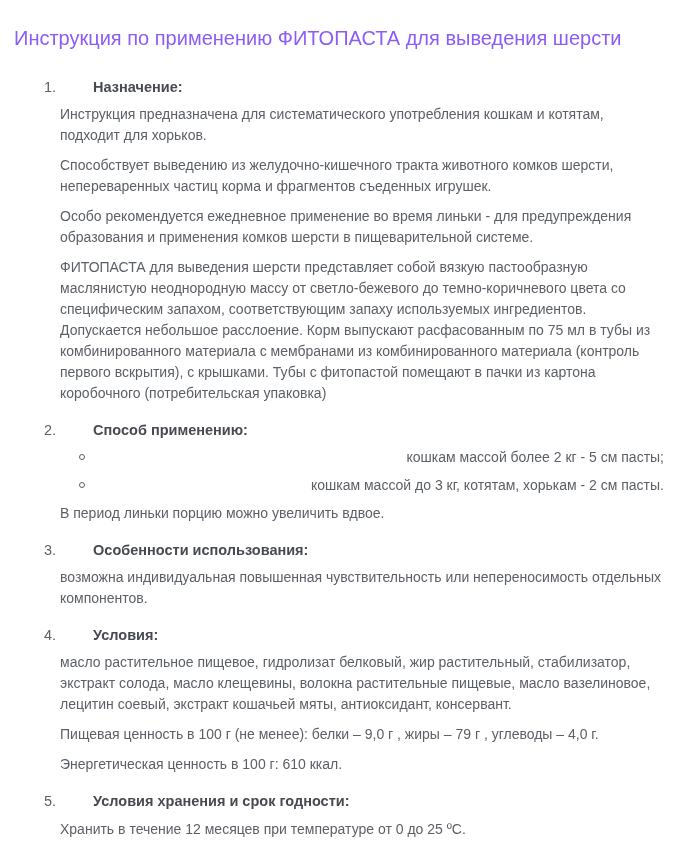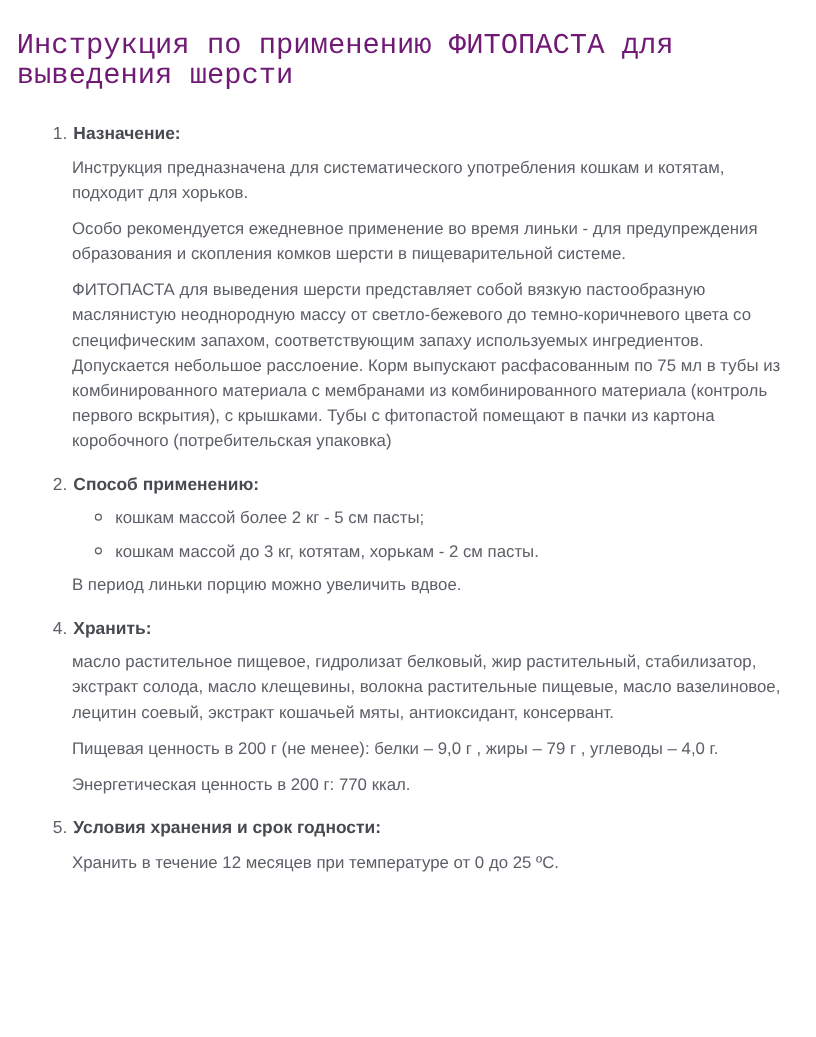--- a/index.html
+++ b/index.html
@@ -14,60 +14,61 @@
     font-family: "Liberation Sans", "DejaVu Sans", sans-serif;
     color: #5b5f66;
   }
   .doc {
     box-sizing: border-box;
     width: 680px;
     padding: 26px 16px 0 14px;
   }
   .doc-title {
     margin: 0 0 26px 0;
-    font-size: 24px;
+    font-size: 20px;
     font-weight: 400;
     line-height: 25px;
-    color: #701a75;
-    font-family: Liberation Mono, monospace;
+    color: #8b5cf6;
   }
   .section { margin-bottom: 16px; }
   .sec-head {
     margin-left: 30px;
     margin-bottom: 7px;
     font-size: 14.5px;
     line-height: 20px;
   }
   .sec-num {
     font-weight: 400;
     color: #5b5f66;
     margin-right: 5px;
   }
   .sec-title {
     font-weight: 700;
     color: #474a50;
+    margin-left: 32px;
   }
   .sec-body {
     margin-left: 46px;
     max-width: 616px;
     font-size: 14px;
     line-height: 21px;
   }
   .sec-body p { margin: 0 0 9px 0; }
   .sec-body p:last-child { margin-bottom: 0; }
   ul.dosage {
     list-style: none;
     margin: 7px 0 4px 0;
     padding: 0 0 0 19px;
   }
   ul.dosage li {
     position: relative;
     padding-left: 17px;
     margin-bottom: 7px;
     line-height: 21px;
+    text-align: right;
   }
   .bullet {
     position: absolute;
     left: 0;
     top: 7px;
     width: 4px;
     height: 4px;
     border: 1.5px solid #5b5f66;
     border-radius: 50%;
   }
@@ -80,21 +81,22 @@
 <div class="doc">
 
   <h1 class="doc-title">Инструкция по применению ФИТОПАСТА для выведения шерсти</h1>
 
   <div class="section">
     <div class="sec-head">
       <span class="sec-num">1.</span><span class="sec-title">Назначение:</span>
     </div>
     <div class="sec-body">
       <p>Инструкция предназначена для систематического употребления кошкам и котятам, подходит для хорьков.</p>
-      <p>Особо рекомендуется ежедневное применение во время линьки - для предупреждения образования и скопления комков шерсти в пищеварительной системе.</p>
+      <p>Способствует выведению из желудочно-кишечного тракта животного комков шерсти, непереваренных частиц корма и фрагментов съеденных игрушек.</p>
+      <p>Особо рекомендуется ежедневное применение во время линьки - для предупреждения образования и применения комков шерсти в пищеварительной системе.</p>
       <p>ФИТОПАСТА для выведения шерсти представляет собой вязкую пастообразную маслянистую неоднородную массу от светло-бежевого до темно-коричневого цвета со специфическим запахом, соответствующим запаху используемых ингредиентов. Допускается небольшое расслоение. Корм выпускают расфасованным по 75 мл в тубы из комбинированного материала с мембранами из комбинированного материала (контроль первого вскрытия), с крышками. Тубы с фитопастой помещают в пачки из картона коробочного (потребительская упаковка)</p>
     </div>
   </div>
 
   <div class="section">
     <div class="sec-head">
       <span class="sec-num">2.</span><span class="sec-title">Способ применению:</span>
     </div>
     <div class="sec-body">
       <ul class="dosage">
@@ -104,29 +106,37 @@
         </li>
         <li>
           <span class="bullet"></span>
           <span>кошкам массой до 3 кг, котятам, хорькам - 2 см пасты.</span>
         </li>
       </ul>
       <p>В период линьки порцию можно увеличить вдвое.</p>
     </div>
   </div>
 
+  <div class="section">
+    <div class="sec-head">
+      <span class="sec-num">3.</span><span class="sec-title">Особенности использования:</span>
+    </div>
+    <div class="sec-body">
+      <p>возможна индивидуальная повышенная чувствительность или непереносимость отдельных компонентов.</p>
+    </div>
+  </div>
 
   <div class="section">
     <div class="sec-head">
-      <span class="sec-num">4.</span><span class="sec-title">Хранить:</span>
+      <span class="sec-num">4.</span><span class="sec-title">Условия:</span>
     </div>
     <div class="sec-body">
       <p>масло растительное пищевое, гидролизат белковый, жир растительный, стабилизатор, экстракт солода, масло клещевины, волокна растительные пищевые, масло вазелиновое, лецитин соевый, экстракт кошачьей мяты, антиоксидант, консервант.</p>
-      <p>Пищевая ценность в 200 г (не менее): белки – 9,0 г , жиры – 79 г , углеводы – 4,0 г.</p>
-      <p>Энергетическая ценность в 200 г: 770 ккал.</p>
+      <p>Пищевая ценность в 100 г (не менее): белки – 9,0 г , жиры – 79 г , углеводы – 4,0 г.</p>
+      <p>Энергетическая ценность в 100 г: 610 ккал.</p>
     </div>
   </div>
 
   <div class="section">
     <div class="sec-head">
       <span class="sec-num">5.</span><span class="sec-title">Условия хранения и срок годности:</span>
     </div>
     <div class="sec-body">
       <p class="line-group">
         <span class="line">Хранить в течение 12 месяцев при температуре от 0 до 25 ºС.</span>

